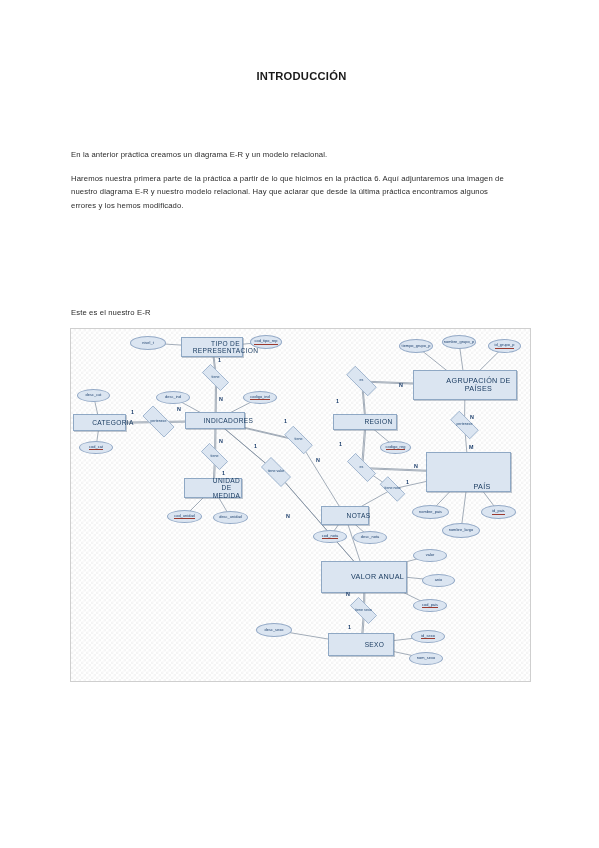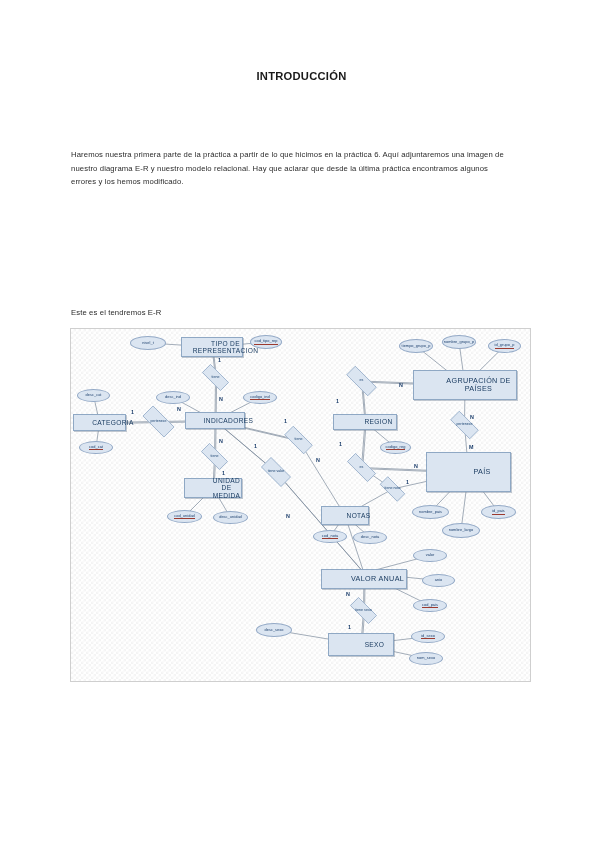--- a/index.html
+++ b/index.html
@@ -156,24 +156,25 @@
   }
 </style>
 </head>
 <body>
 
 <div class="page">
 
   <div class="doc-title">INTRODUCCIÓN</div>
 
   <div class="body-col">
+    <p class="para tight">En la anterior práctica creamos un diagrama E-R y un modelo relacional.</p>
     <p class="para">Haremos nuestra primera parte de la práctica a partir de lo que hicimos en la práctica 6.  Aquí adjuntaremos una imagen de nuestro diagrama E-R y nuestro modelo relacional. Hay que aclarar que desde la última práctica encontramos algunos errores y los hemos modificado.</p>
   </div>
 
-  <div class="caption">Este es el tendremos E-R</div>
+  <div class="caption">Este es el nuestro E-R</div>
 
   <div class="diagram-frame">
     <div class="canvas" id="er-canvas">
       <svg class="svg-layer" id="er-edges" viewBox="0 0 459 352" preserveAspectRatio="none">
           <line x1="77" y1="14" x2="141" y2="18" stroke="#7d8b9c" stroke-width="0.7"></line>
           <line x1="195" y1="13" x2="141" y2="18" stroke="#7d8b9c" stroke-width="0.7"></line>
           <line x1="141" y1="18" x2="144.5" y2="48.5" stroke="#7d8b9c" stroke-width="0.7"></line>
           <line x1="142.1" y1="19.1" x2="145.6" y2="49.6" stroke="#7d8b9c" stroke-width="0.7"></line>
           <line x1="144.5" y1="48.5" x2="144" y2="91.5" stroke="#7d8b9c" stroke-width="0.7"></line>
           <line x1="145.6" y1="49.6" x2="145.1" y2="92.6" stroke="#7d8b9c" stroke-width="0.7"></line>
@@ -243,27 +244,27 @@
         </div>
         <div class="node entity" style="left: 113px; top: 149px; width: 58px; height: 20px;">
           <span>UNIDAD DE MEDIDA</span>
         </div>
         <div class="node entity" style="left: 262px; top: 85px; width: 64px; height: 16px;">
           <span>REGION</span>
         </div>
         <div class="node entity big" style="left: 342px; top: 41px; width: 104px; height: 30px;">
           <span>AGRUPACIÓN DE PAÍSES</span>
         </div>
-        <div class="node entity big" style="left: 355px; top: 123px; width: 85px; height: 40px;">
+        <div class="node entity big" style="left: 355px; top: 123px; width: 85px; height: 40px; align-items: flex-end;">
           <span>PAÍS</span>
         </div>
         <div class="node entity" style="left: 250px; top: 177px; width: 48px; height: 19px;">
           <span>NOTAS</span>
         </div>
-        <div class="node entity big" style="left: 250px; top: 240px; width: 86px; height: 20px;">
+        <div class="node entity big" style="left: 250px; top: 232px; width: 86px; height: 32px;">
           <span>VALOR ANUAL</span>
         </div>
         <div class="node entity" style="left: 257px; top: 304px; width: 66px; height: 23px;">
           <span>SEXO</span>
         </div>
         <div class="node rel" style="left: 126px; top: 40px; width: 37px; height: 17px;">
           <span class="rel-shape"></span>
           <span class="rel-txt">tiene</span>
         </div>
         <div class="node rel" style="left: 66px; top: 82px; width: 43px; height: 21px;">

